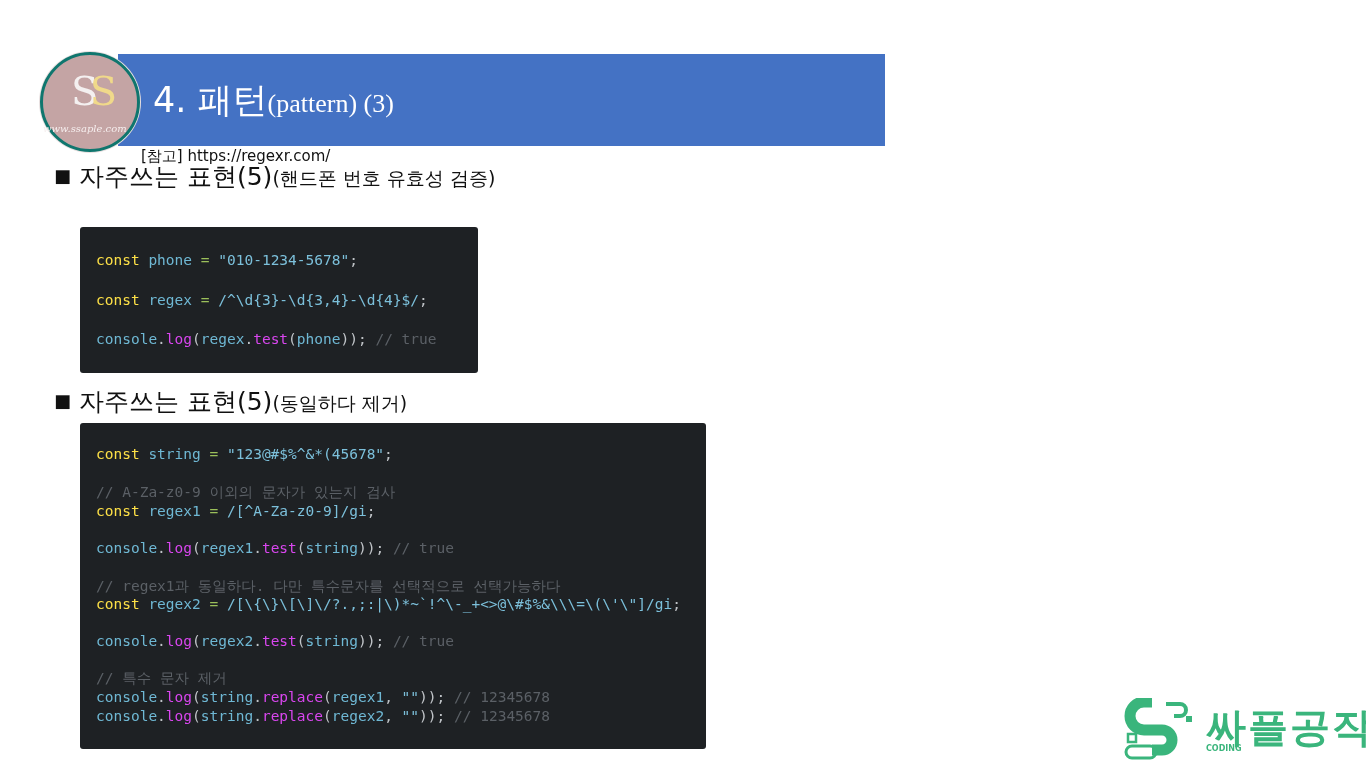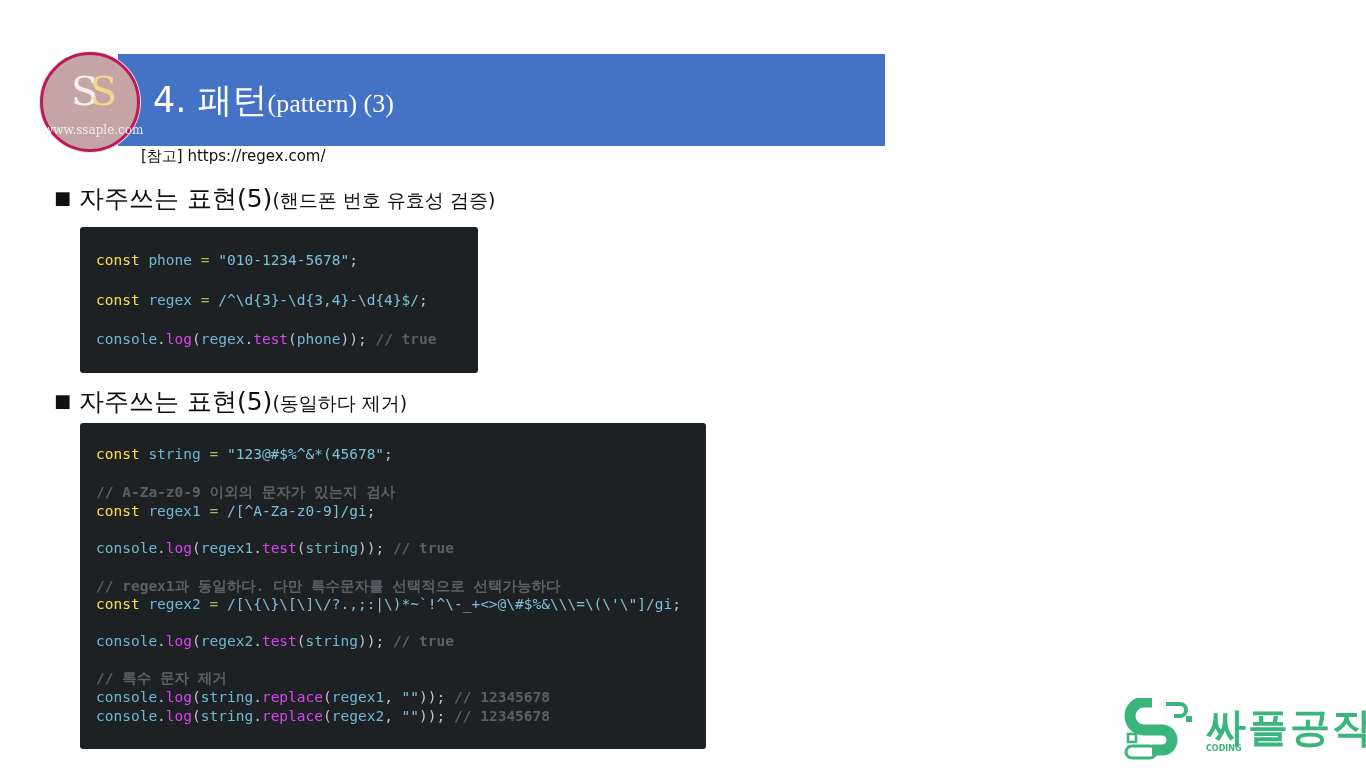--- a/index.html
+++ b/index.html
@@ -18,33 +18,33 @@
     border-right: 20px solid #4472c4;
   }
   .title {
     position: absolute; left: 153px; top: 78px; color: #ffffff;
     font-size: 35px; line-height: 44px; white-space: nowrap;
     font-family: "DejaVu Sans", sans-serif;
   }
   .title .sub { font-size: 26px; font-family: Liberation Serif, serif; }
   .logo-circle {
     position: absolute; left: 40px; top: 52px; width: 94px; height: 94px;
-    border-radius: 50%; background: #c4a4a4; border: 3px solid #be185d;
+    border-radius: 50%; background: #c4a4a4; border: 3px solid #0f766e;
     box-shadow: 0 0 0 1px #e8e0e0;
   }
   .logo-ss {
     position: absolute; left: 0; top: 14px; width: 100%; text-align: center;
     font-family: "DejaVu Serif", serif; font-size: 40px; line-height: 44px;
     letter-spacing: -8px;
   }
   .logo-ss .s1 { color: #f4f0f0; }
   .logo-ss .s2 { color: #f0d98a; }
   .logo-url {
-    position: absolute; left: 0; top: 68px; width: 100%; text-align: right;
-    font-family: "DejaVu Serif", serif; font-size: 12px; color: #f6eeee;
+    position: absolute; left: 0; top: 68px; width: 100%; text-align: left;
+    font-family: "DejaVu Serif", serif; font-style: italic; font-size: 10px; color: #f6eeee;
   }
   .ref {
     position: absolute; left: 141px; top: 147px; font-size: 15px; color: #111;
     font-family: "DejaVu Sans", sans-serif; white-space: nowrap;
   }
   .heading {
     position: absolute; left: 54px; font-size: 25px; color: #111; white-space: nowrap;
     font-family: "DejaVu Sans", sans-serif;
   }
   .heading .bullet { font-size: 18px; margin-right: 8px; vertical-align: 3px; }
@@ -53,21 +53,21 @@
     position: absolute; background: #1e2124; border-radius: 3px;
     font-family: "DejaVu Sans Mono", monospace; font-size: 14.5px;
     color: #8ec5d8; white-space: pre;
   }
   .code .line { position: absolute; left: 16px; height: 19px; line-height: 19px; }
   .kw { color: #fde047; }
   .id { color: #6fb8d4; }
   .op { color: #9bbf5a; }
   .str { color: #7cc0db; }
   .fn { color: #d946ef; }
-  .cm { color: #5b6066; font-weight: bold; }
+  .cm { color: #5b6066; }
   .punc { color: #c0c4c8; }
   .brand {
     position: absolute; left: 1122px; top: 698px; width: 240px; height: 64px;
   }
   .brand-text {
     position: absolute; left: 84px; top: 2px; color: #3ab57c; font-size: 40px;
     font-weight: bold; letter-spacing: 2px; white-space: nowrap;
     font-family: "DejaVu Sans", sans-serif;
   }
   .brand-coding {
@@ -80,23 +80,23 @@
 
 <div class="banner-notch"></div>
 <div class="banner"></div>
 <div class="title"><span>4. 패턴</span><span class="sub">(pattern) (3)</span></div>
 
 <div class="logo-circle">
   <div class="logo-ss"><span class="s1">S</span><span class="s2">S</span></div>
   <div class="logo-url">www.ssaple.com</div>
 </div>
 
-<div class="ref">[참고] https://regex.com/</div>
+<div class="ref">[참고] https://regexr.com/</div>
 
-<div class="heading" style="top:182px;">
+<div class="heading" style="top:160px;">
   <span class="bullet">■</span><span>자주쓰는 표현(5)</span><span class="small">(핸드폰 번호 유효성 검증)</span>
 </div>
 
 <div class="code" id="code0" style="left:80px; top:227px; width:398px; height:146px;"><div class="line" style="top: 24px;"><span class="kw">const </span><span class="id">phone </span><span class="op">= </span><span class="str">"010-1234-5678"</span><span class="punc">;</span></div><div class="line" style="top: 64px;"><span class="kw">const </span><span class="id">regex </span><span class="op">= </span><span class="str">/^\d{3}-\d{3,4}-\d{4}$/</span><span class="punc">;</span></div><div class="line" style="top: 103px;"><span class="id">console</span><span class="punc">.</span><span class="fn">log</span><span class="punc">(</span><span class="id">regex</span><span class="punc">.</span><span class="fn">test</span><span class="punc">(</span><span class="id">phone</span><span class="punc">));</span><span class="cm"> // true</span></div></div>
 
 <div class="heading" style="top:385px;">
   <span class="bullet">■</span><span>자주쓰는 표현(5)</span><span class="small">(동일하다 제거)</span>
 </div>
 
 <div class="code" id="code1" style="left:80px; top:423px; width:626px; height:326px;"><div class="line" style="top: 22px;"><span class="kw">const </span><span class="id">string </span><span class="op">= </span><span class="str">"123@#$%^&amp;*(45678"</span><span class="punc">;</span></div><div class="line" style="top: 60px;"><span class="cm">// A-Za-z0-9 이외의 문자가 있는지 검사</span></div><div class="line" style="top: 79px;"><span class="kw">const </span><span class="id">regex1 </span><span class="op">= </span><span class="str">/[^A-Za-z0-9]/gi</span><span class="punc">;</span></div><div class="line" style="top: 116px;"><span class="id">console</span><span class="punc">.</span><span class="fn">log</span><span class="punc">(</span><span class="id">regex1</span><span class="punc">.</span><span class="fn">test</span><span class="punc">(</span><span class="id">string</span><span class="punc">));</span><span class="cm"> // true</span></div><div class="line" style="top: 154px;"><span class="cm">// regex1과 동일하다. 다만 특수문자를 선택적으로 선택가능하다</span></div><div class="line" style="top: 172px;"><span class="kw">const </span><span class="id">regex2 </span><span class="op">= </span><span class="str">/[\{\}\[\]\/?.,;:|\)*~`!^\-_+&lt;&gt;@\#$%&amp;\\\=\(\'\"]/gi</span><span class="punc">;</span></div><div class="line" style="top: 209px;"><span class="id">console</span><span class="punc">.</span><span class="fn">log</span><span class="punc">(</span><span class="id">regex2</span><span class="punc">.</span><span class="fn">test</span><span class="punc">(</span><span class="id">string</span><span class="punc">));</span><span class="cm"> // true</span></div><div class="line" style="top: 246px;"><span class="cm">// 특수 문자 제거</span></div><div class="line" style="top: 265px;"><span class="id">console</span><span class="punc">.</span><span class="fn">log</span><span class="punc">(</span><span class="id">string</span><span class="punc">.</span><span class="fn">replace</span><span class="punc">(</span><span class="id">regex1</span><span class="punc">, </span><span class="str">""</span><span class="punc">));</span><span class="cm"> // 12345678</span></div><div class="line" style="top: 284px;"><span class="id">console</span><span class="punc">.</span><span class="fn">log</span><span class="punc">(</span><span class="id">string</span><span class="punc">.</span><span class="fn">replace</span><span class="punc">(</span><span class="id">regex2</span><span class="punc">, </span><span class="str">""</span><span class="punc">));</span><span class="cm"> // 12345678</span></div></div>

